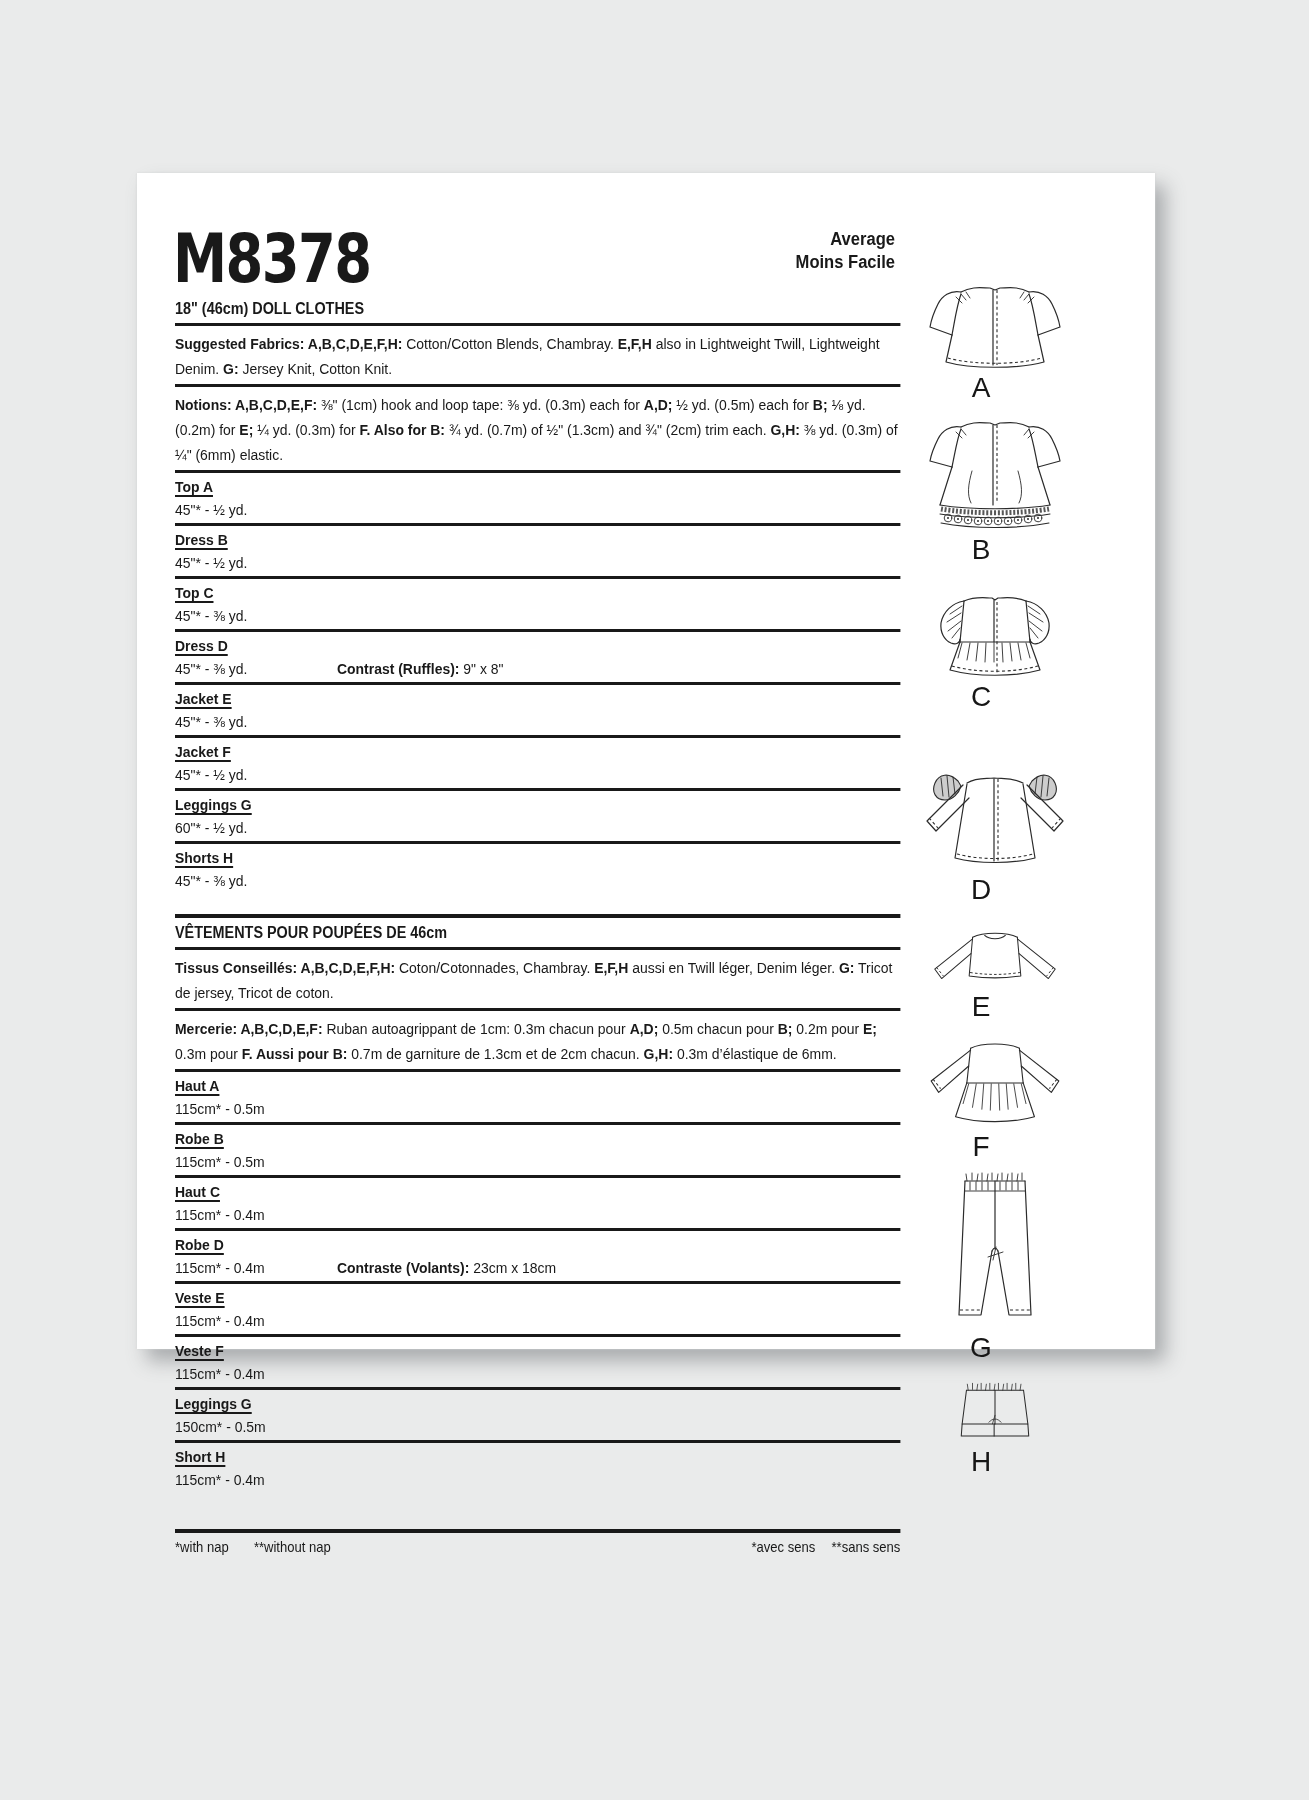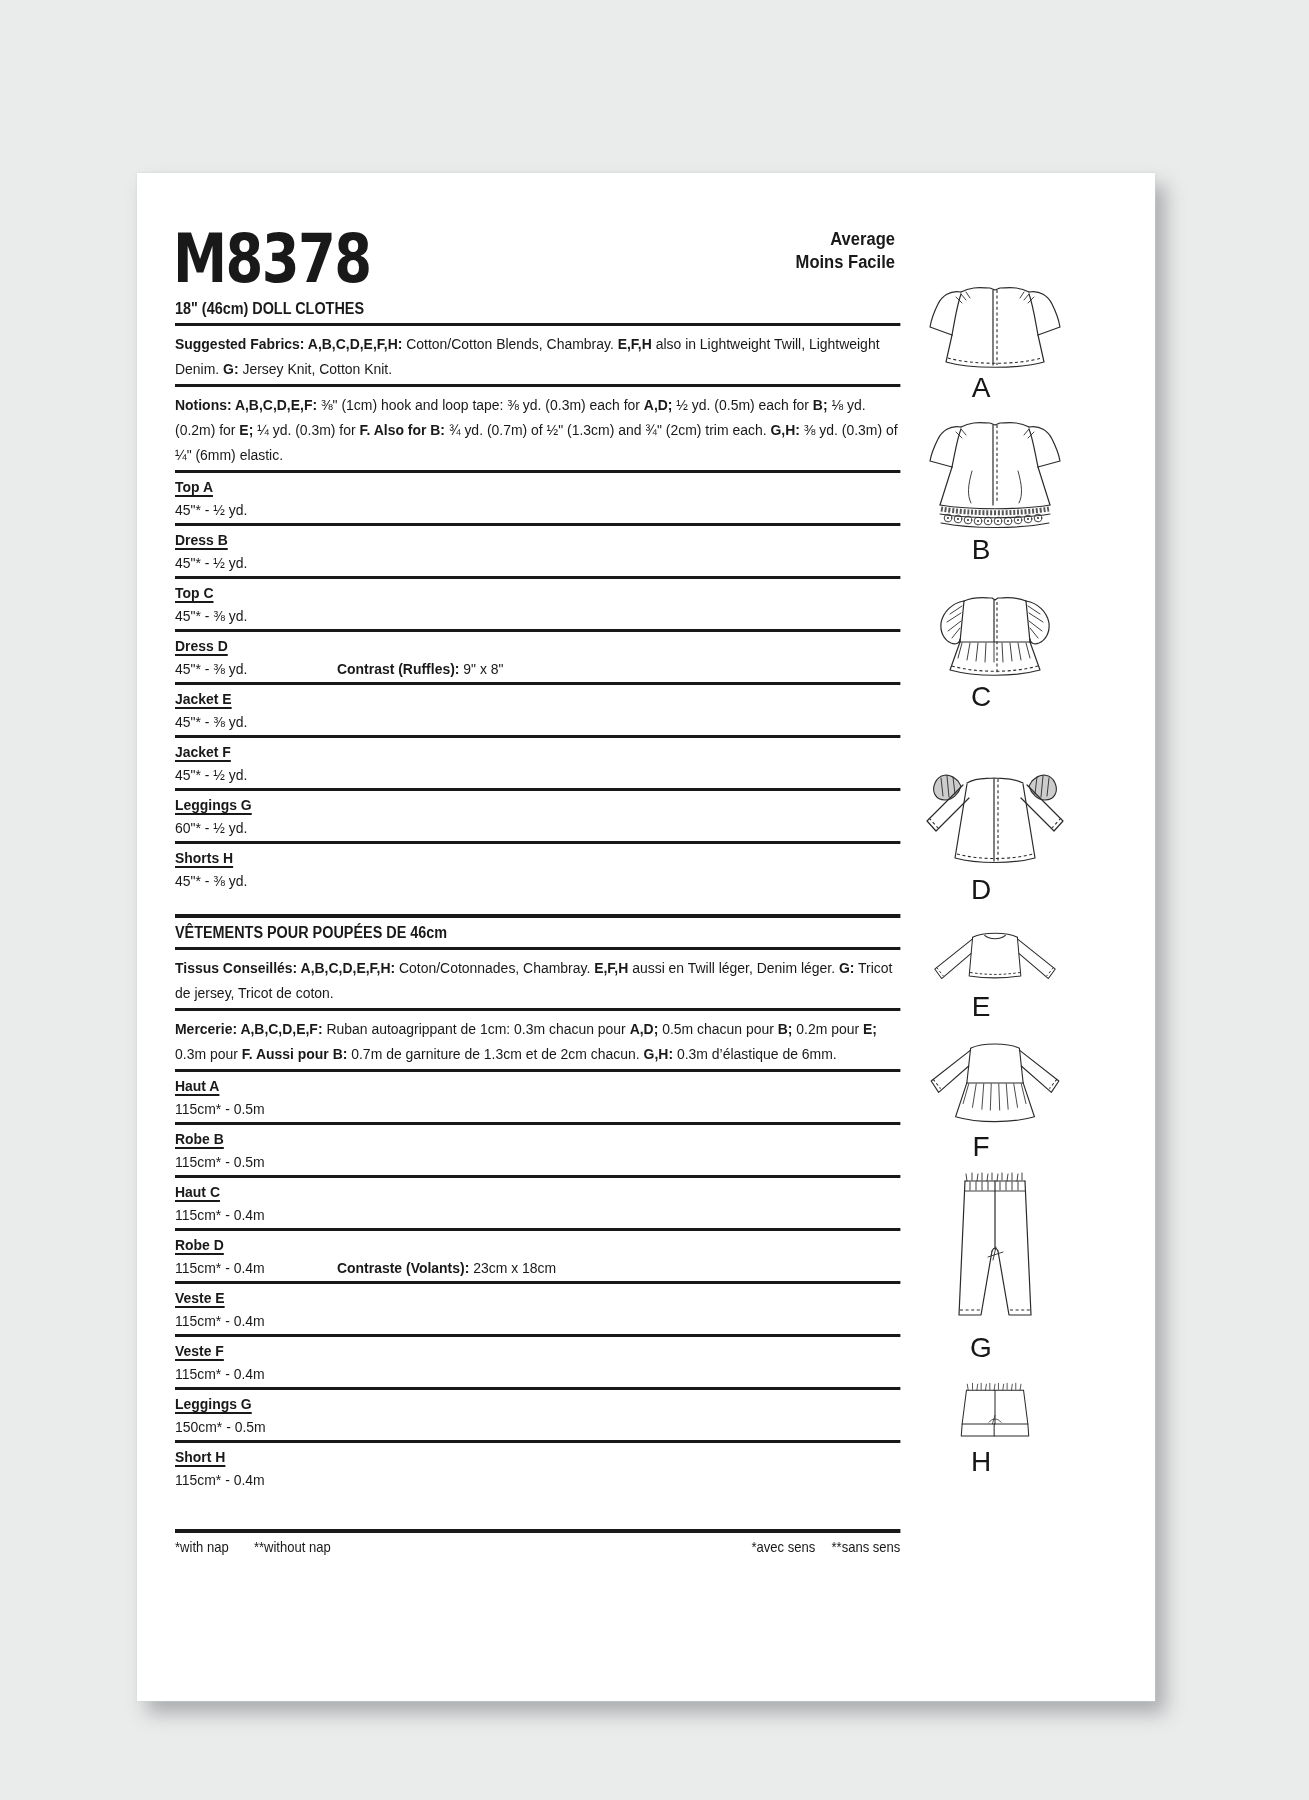--- a/index.html
+++ b/index.html
@@ -5,21 +5,21 @@
   html,body{margin:0;padding:0;}
   body{
     width:1309px;height:1800px;
     background:#eaebeb;
     font-family:"Liberation Sans",sans-serif;
     color:#191919;
     position:relative;
     -webkit-font-smoothing:antialiased;
   }
   .page{
-    position:absolute;left:137px;top:173px;width:1018px;height:1528px;
+    position:absolute;left:137px;top:173px;width:1018px;height:1176px;
     background:#ffffff;
     box-shadow:0 0 2px #d4d5d5, 10px 12px 18px rgba(90,95,100,.45);
   }
   .pattern-number{
     position:absolute;left:36px;top:52px;
     font-family:"DejaVu Sans","Liberation Sans",sans-serif;
     font-weight:bold;font-size:68px;line-height:68px;letter-spacing:-2px;
     transform:scaleX(.8);transform-origin:0 0;white-space:nowrap;
   }
   .difficulty{

